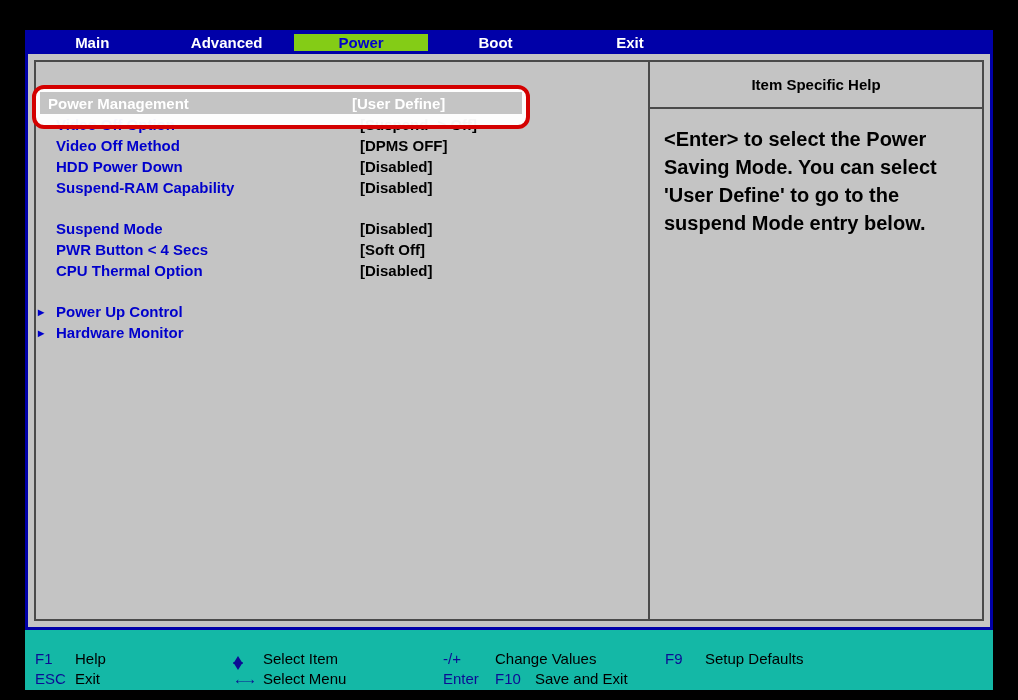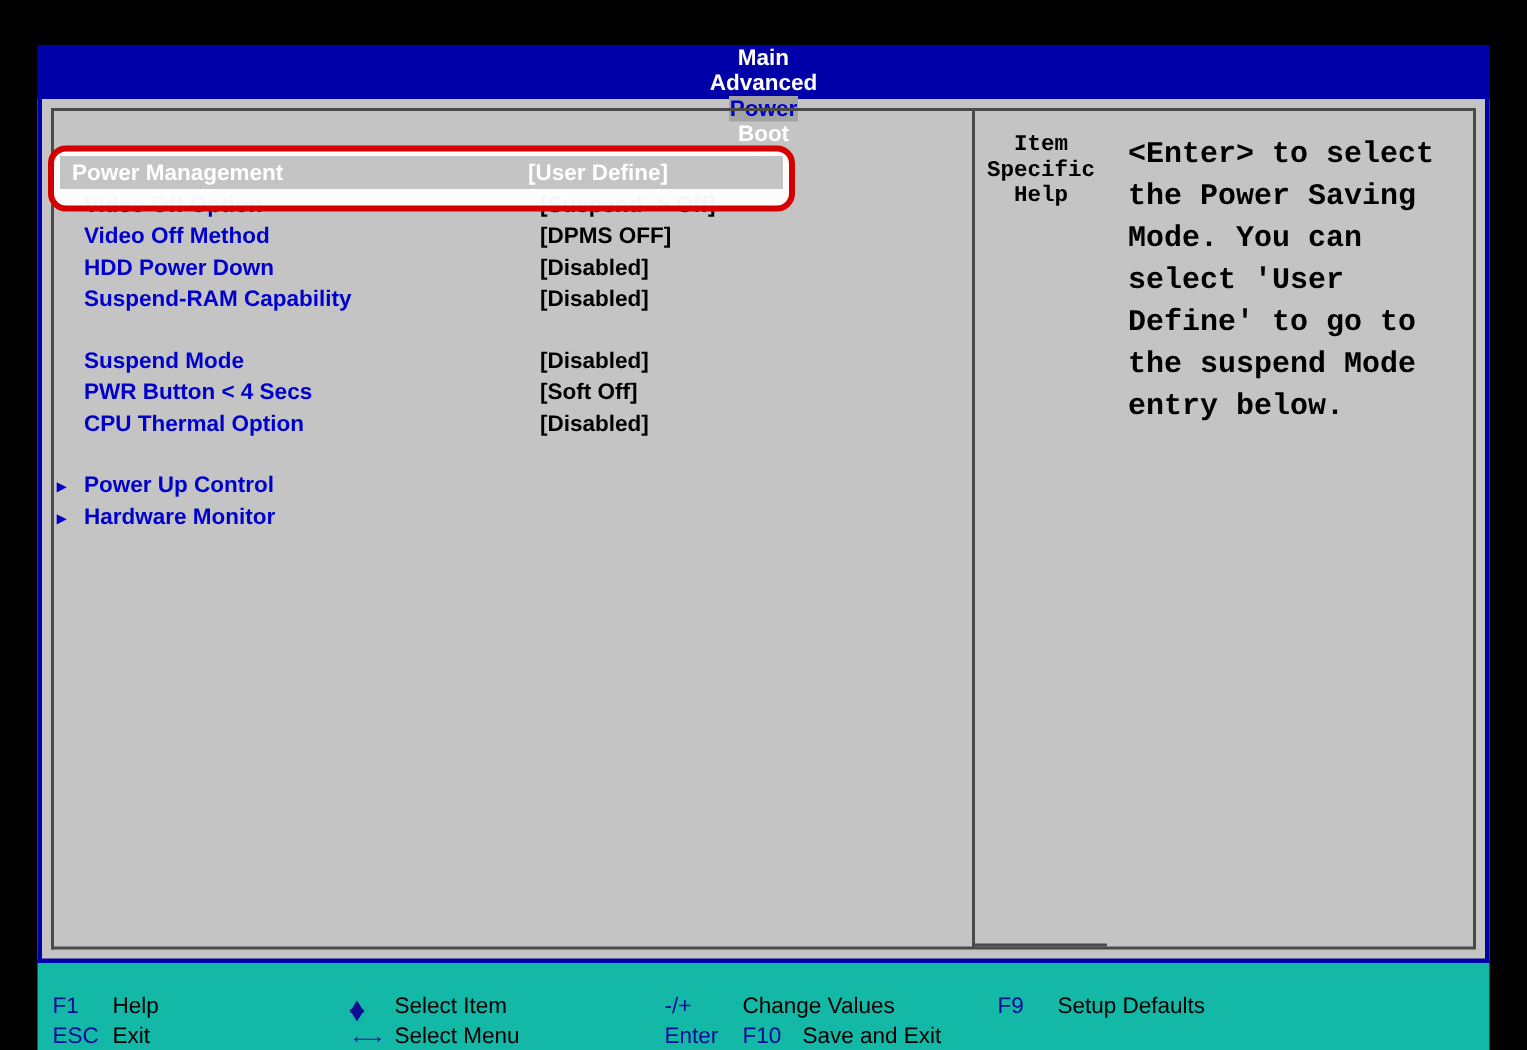--- a/index.html
+++ b/index.html
@@ -15,34 +15,33 @@
   .bios-window {
     width: 1018px;
     height: 700px;
     background: #000;
     padding: 30px 25px 10px 25px;
     position: relative;
   }
   .tab-bar {
     display: flex;
     background: #0000a8;
-    height: 36px;
-    align-items: center;
-    flex-direction: column;
+    height: 24px;
+    align-items: center;
   }
   .tab {
     flex: 1;
     text-align: center;
     color: #fff;
     font-size: 15px;
     font-weight: bold;
     cursor: pointer;
   }
   .tab.active {
-    background: #a3a3a3;
+    background: #84cc16;
     color: #0000cc;
     text-align: center;
   }
   .content-area {
     display: flex;
     background: #c4c4c4;
     border-left: 3px solid #0000a8;
     border-right: 3px solid #0000a8;
     border-bottom: 3px solid #0000a8;
     height: 576px;
@@ -53,22 +52,21 @@
     border-right: none;
     margin: 6px 0 6px 6px;
     padding: 30px 12px 12px 12px;
     position: relative;
   }
   .help-panel {
     width: 336px;
     border: 2px solid #4a4a4a;
     margin: 6px 6px 6px 0;
     display: flex;
-    flex-direction: row;
-    font-family: Liberation Mono, monospace;
+    flex-direction: column;
   }
   .help-title {
     text-align: center;
     color: #000;
     padding: 14px 8px 14px 8px;
     border-bottom: 2px solid #4a4a4a;
     font-size: 15px;
   }
   .help-text {
     padding: 16px 14px;

